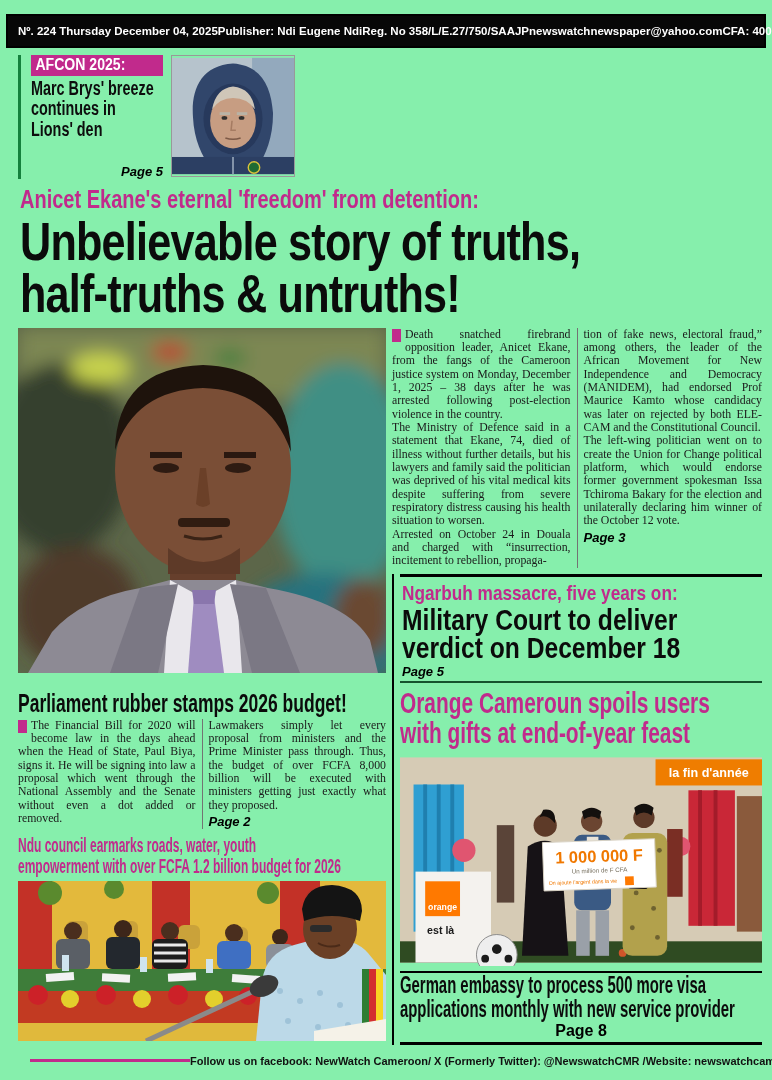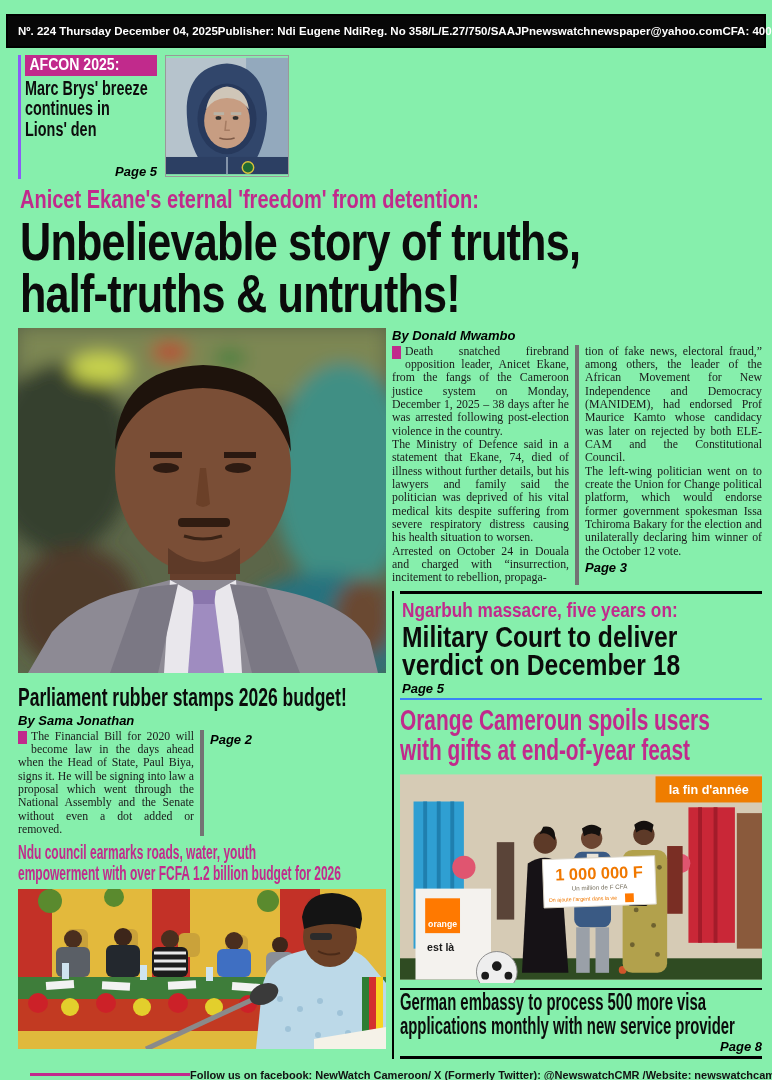--- a/index.html
+++ b/index.html
@@ -13,21 +13,21 @@
             color:#fff; font-size:11.5px; font-weight:bold; white-space:nowrap; }
 
   
   .mast-row { display:flex; gap:7px; margin:7px 10px 0 18px; }
   .mast-box { width:482px; height:124px; background:var(--accent); color:#fff; text-align:center; padding-top:2px; }
   .mast-title { font-family:"Liberation Serif", serif; font-style:italic; font-weight:bold;
                 font-size:66px; line-height:1.0; letter-spacing:-2px; }
   .mast-tagline { font-family:"Liberation Serif", serif; font-weight:bold; font-size:20px; margin-top:1px; }
   .mast-rule { height:2px; background:#fff; margin:6px 26px 0 26px; }
 
-  .afcon-box { flex:1; display:flex; gap:8px; border-left:3px solid #8b5cf6; padding-left:4px; height:124px; }
+  .afcon-box { flex:1; display:flex; gap:8px; border-left:3px solid #15803d; padding-left:10px; height:124px; }
   .afcon-left { width:132px; display:flex; flex-direction:column; }
   .afcon-kicker { background:var(--accent); color:#fff; font-weight:bold; font-size:16px;
                   padding:1px 5px 2px 5px; display:inline-block; transform:scaleX(.88); transform-origin:0 0; width:114%; white-space:nowrap; }
   .afcon-headline { color:#0d0d0d; font-weight:bold; font-size:20px; line-height:1.02; white-space:pre-line;
                     transform:scaleX(.72); transform-origin:0 0; width:139%; margin-top:2px; }
   .afcon-page { margin-top:auto; text-align:right; font-style:italic; font-weight:bold; font-size:13px; }
   .afcon-photo { width:124px; height:122px; border:1px solid #999; flex:none; }
 
   
   .lead { margin:8px 10px 0 20px; }
@@ -39,47 +39,47 @@
   
   .grid { display:flex; gap:6px; margin:8px 10px 0 18px; }
   .left-col { width:368px; flex:none; }
   .right-col { flex:1; min-width:0; }
 
   .ekane-photo { width:368px; height:345px; display:block; }
 
   .byline { font-weight:bold; font-style:italic; font-size:13px; margin-bottom:2px; }
   .cols { display:flex; }
   .col { flex:1; min-width:0; }
-  .col + .col { border-left:4px solid #737373; padding-left:6px; margin-left:6px; }
+  .col + .col { border-left:1px solid #737373; padding-left:6px; margin-left:6px; }
   .bodytext { font-family:"Liberation Serif", serif; font-size:11.8px; line-height:1.13;
               text-align:justify; white-space:pre-line; color:#1a1a1a; }
   .pmark { float:left; width:9px; height:13px; background:var(--accent); margin:1px 4px 0 0; }
   .pageref { font-style:italic; font-weight:bold; font-size:13px; margin-top:2px; }
 
   
   .right-lower { border-left:2px solid #000; padding-left:6px; margin-top:6px; }
 
-  .ngarbuh { border-top:3px solid #000; border-bottom:2px solid #3b82f6; padding:5px 2px 2px 2px; }
+  .ngarbuh { border-top:3px solid #000; border-bottom:2px solid #14532d; padding:5px 2px 2px 2px; }
   .ngarbuh-kicker { color:var(--accent); font-weight:bold; font-size:21px; line-height:1; white-space:nowrap;
                     transform:scaleX(.82); transform-origin:0 0; width:122%; }
   .ngarbuh-headline { color:#0b0b0b; font-weight:bold; font-size:29px; line-height:.98; white-space:pre-line;
                       transform:scaleX(.85); transform-origin:0 0; width:118%; margin-top:3px; }
 
   .orange-sec { margin-top:6px; }
   .orange-headline { color:var(--accent); font-weight:bold; font-size:29px; line-height:1.02; white-space:pre-line;
                      transform:scaleX(.72); transform-origin:0 0; width:139%; }
   .orange-photo { width:100%; height:212px; display:block; margin-top:5px; }
 
   .german-sec { border-top:2px solid #000; border-bottom:3px solid #000; margin-top:5px; padding:0 0 2px 0; }
   .german-headline { color:#0b0b0b; font-weight:bold; font-size:24px; line-height:1.04; white-space:pre-line;
                      transform:scaleX(.62); transform-origin:0 0; width:161%; }
-  .german-page { text-align:right; font-style:italic; font-weight:bold; font-size:13px; }
-
-  
-  .parliament { margin-top:12px; }
+  .german-page { text-align:center; font-weight:bold; font-size:16px; }
+
+  
+  .parliament { margin-top:18px; }
   .parl-headline { color:#0b0b0b; font-weight:bold; font-size:25px; line-height:1; white-space:nowrap;
                    transform:scaleX(.7); transform-origin:0 0; width:143%; margin-bottom:3px; }
   .ndu { margin-top:6px; }
   .ndu-headline { color:var(--accent); font-weight:bold; font-size:20px; line-height:1.06; white-space:pre-line;
                   transform:scaleX(.6); transform-origin:0 0; width:166%; }
   .ndu-photo { width:368px; height:160px; display:block; margin-top:4px; }
 
   
   .footer { display:flex; align-items:flex-start; margin:6px 10px 0 30px; }
   .footer-accent { width:160px; height:3px; background:var(--accent); margin-top:8px; flex:none; }
@@ -179,27 +179,27 @@
           <path d="M152 252 L185 270 L218 252 L224 345 L146 345 Z" fill="#e9e7ec"></path>
           <path d="M176 268 L196 268 L206 345 L170 345 Z" fill="#9f8cc0"></path>
           <path d="M174 262 L198 262 L196 276 L176 276 Z" fill="#8a76ad"></path>
           <path d="M122 260 L160 256 L140 345 L92 345 Z" fill="#7b7884"></path>
           <path d="M248 260 L212 256 L234 345 L282 345 Z" fill="#7b7884"></path>
         </g>
       </svg>
 
       <div class="parliament">
         <div class="parl-headline">Parliament rubber stamps 2026 budget!</div>
-        <div class="byline">By Sama Jonathan</div>
         <div class="cols">
           <div class="col">
             <span class="pmark"></span>
             <div class="bodytext">The Financial Bill for 2020 will become law in the days ahead when the Head of State, Paul Biya, signs it.  He will be signing into law a proposal which went through the National Assembly and the Senate without even a dot added or removed.</div>
           </div>
           <div class="col">
+            <div class="bodytext">Lawmakers simply let every proposal from ministers and the Prime Minister pass through. Thus, the budget of over FCFA 8,000 billion will be executed with ministers getting just exactly what they proposed.</div>
             <div class="pageref">Page 2</div>
           </div>
         </div>
       </div>
 
       <div class="ndu">
         <div class="ndu-headline">Ndu council earmarks roads, water, youth
 empowerment with over FCFA 1.2 billion budget for 2026</div>
         <svg class="ndu-photo" viewBox="0 0 368 160" aria-hidden="true">
           <rect width="368" height="160" fill="#e3b93c"></rect>
@@ -271,21 +271,20 @@
             <ellipse cx="246" cy="105" rx="15" ry="10" fill="#3a3a3a" transform="rotate(-24 246 105)"></ellipse>
             <path d="M296 150 L368 138 L368 160 L296 160 Z" fill="#f5f2e8"></path>
           </g>
         </svg>
       </div>
     </div>
 
     <div class="right-col">
 
       <div class="story">
-        <div class="byline">By Donald Mwambo</div>
         <div class="cols">
           <div class="col">
             <span class="pmark"></span>
             <div class="bodytext">Death snatched firebrand opposition leader, Anicet Ekane, from the fangs of the Cameroon justice system on Monday, December 1, 2025 – 38 days after he was arrested following post-election violence in the country.
 The Ministry of Defence said in a statement that Ekane, 74, died of illness without further details, but his lawyers and family said the politician was deprived of his vital medical kits despite suffering from severe respiratory distress causing his health situation to worsen.
 Arrested on October 24 in Douala and charged with “insurrection, incitement to rebellion, propaga-</div>
           </div>
           <div class="col">
             <div class="bodytext">tion of fake news, electoral fraud,” among others, the leader of the African Movement for New Independence and Democracy (MANIDEM), had endorsed Prof Maurice Kamto whose candidacy was later on rejected by both ELE-CAM and the Constitutional Council.
 The left-wing politician went on to create the Union for Change political platform, which would endorse former government spokesman Issa Tchiroma Bakary for the election and unilaterally declaring him winner of the October 12 vote.</div>

